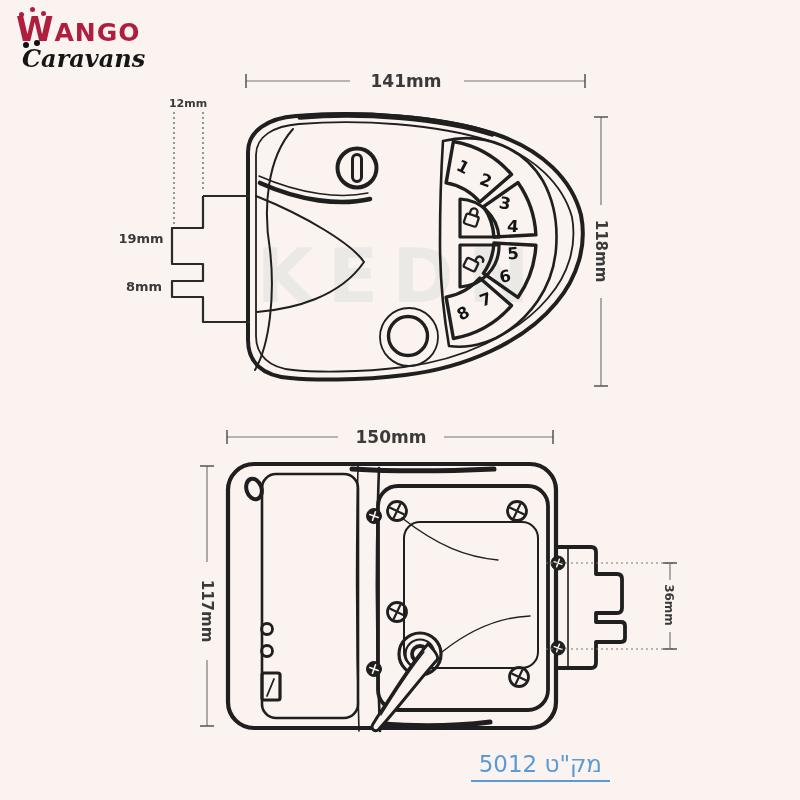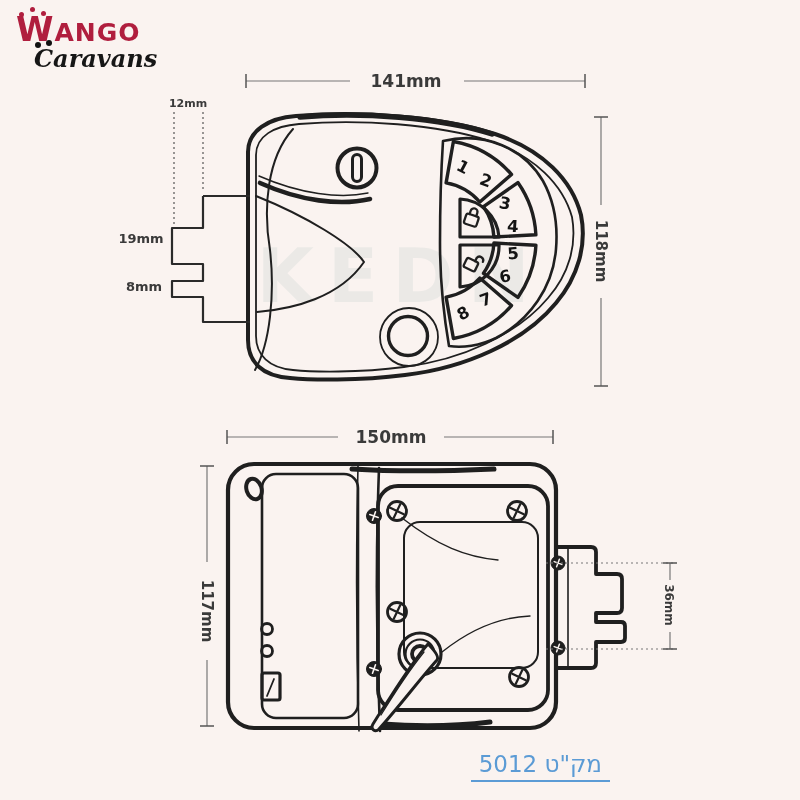--- a/index.html
+++ b/index.html
@@ -5,21 +5,21 @@
   html,body{margin:0;padding:0;}
   body{width:800px;height:800px;overflow:hidden;background:#faf3f0;font-family:"DejaVu Sans",sans-serif;}
   .canvas{position:relative;width:632px;height:800px;background:#faf3f0;}
   .canvas > svg{position:absolute;left:0;top:0;}
   
   .logo{position:absolute;top:12px;left:16px;z-index:5;}
   .wango{font-family:"DejaVu Sans",sans-serif;font-weight:bold;font-size:25px;color:#b01e3e;letter-spacing:1px;line-height:1;}
   .wango::first-letter{font-size:34px;}
   .crown{position:absolute;top:-4px;left:3px;width:32px;height:8px;}
   .crown i{position:absolute;left:0;top:4px;width:5px;height:5px;border-radius:50%;background:#b01e3e;box-shadow:11px -5px 0 #b01e3e,22px -1px 0 #b01e3e;}
-  .caravans-row{position:relative;margin-top:0px;margin-left:18px;text-align:right;}
+  .caravans-row{position:relative;margin-top:0px;margin-left:6px;text-align:right;}
   .caravans{font-family:"DejaVu Serif",serif;font-weight:bold;font-style:italic;font-size:24px;color:#161616;line-height:1.1;}
   .ears{position:absolute;left:1px;top:-4px;width:6px;height:6px;border-radius:50%;background:#111;box-shadow:11px -2px 0 #111;}
   
   .sku{position:absolute;right:22px;bottom:18px;font-size:23px;color:#5b9bd5;border-bottom:2px solid #5b9bd5;padding:0 8px 3px;direction:rtl;}
   
   text{font-family:"DejaVu Sans",sans-serif;}
   .dim{fill:#3a3a3a;font-weight:bold;}
   .key-num{fill:#141414;font-weight:bold;font-size:16.5px;}
   .wm{fill:#86a8a6;opacity:0.12;font-weight:bold;letter-spacing:14px;font-size:74px;}
 </style>

